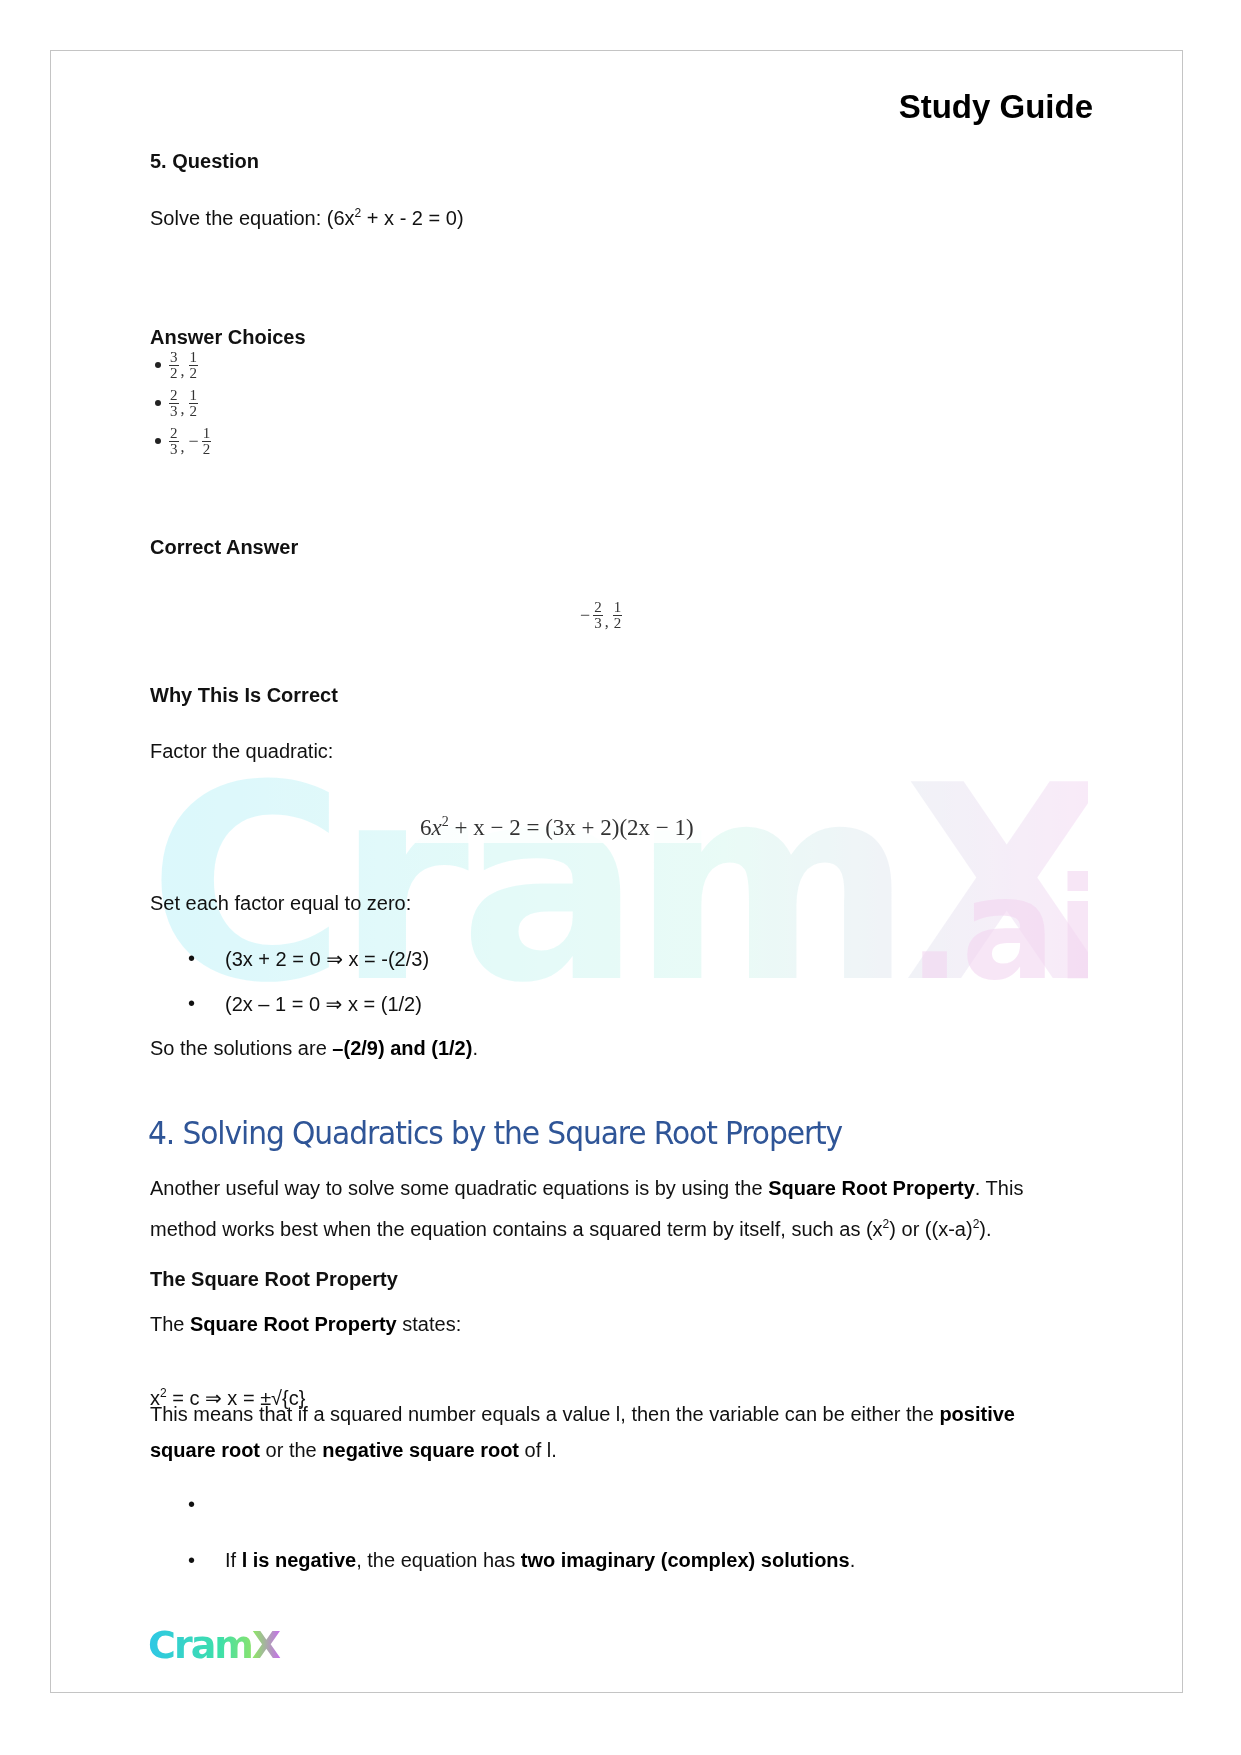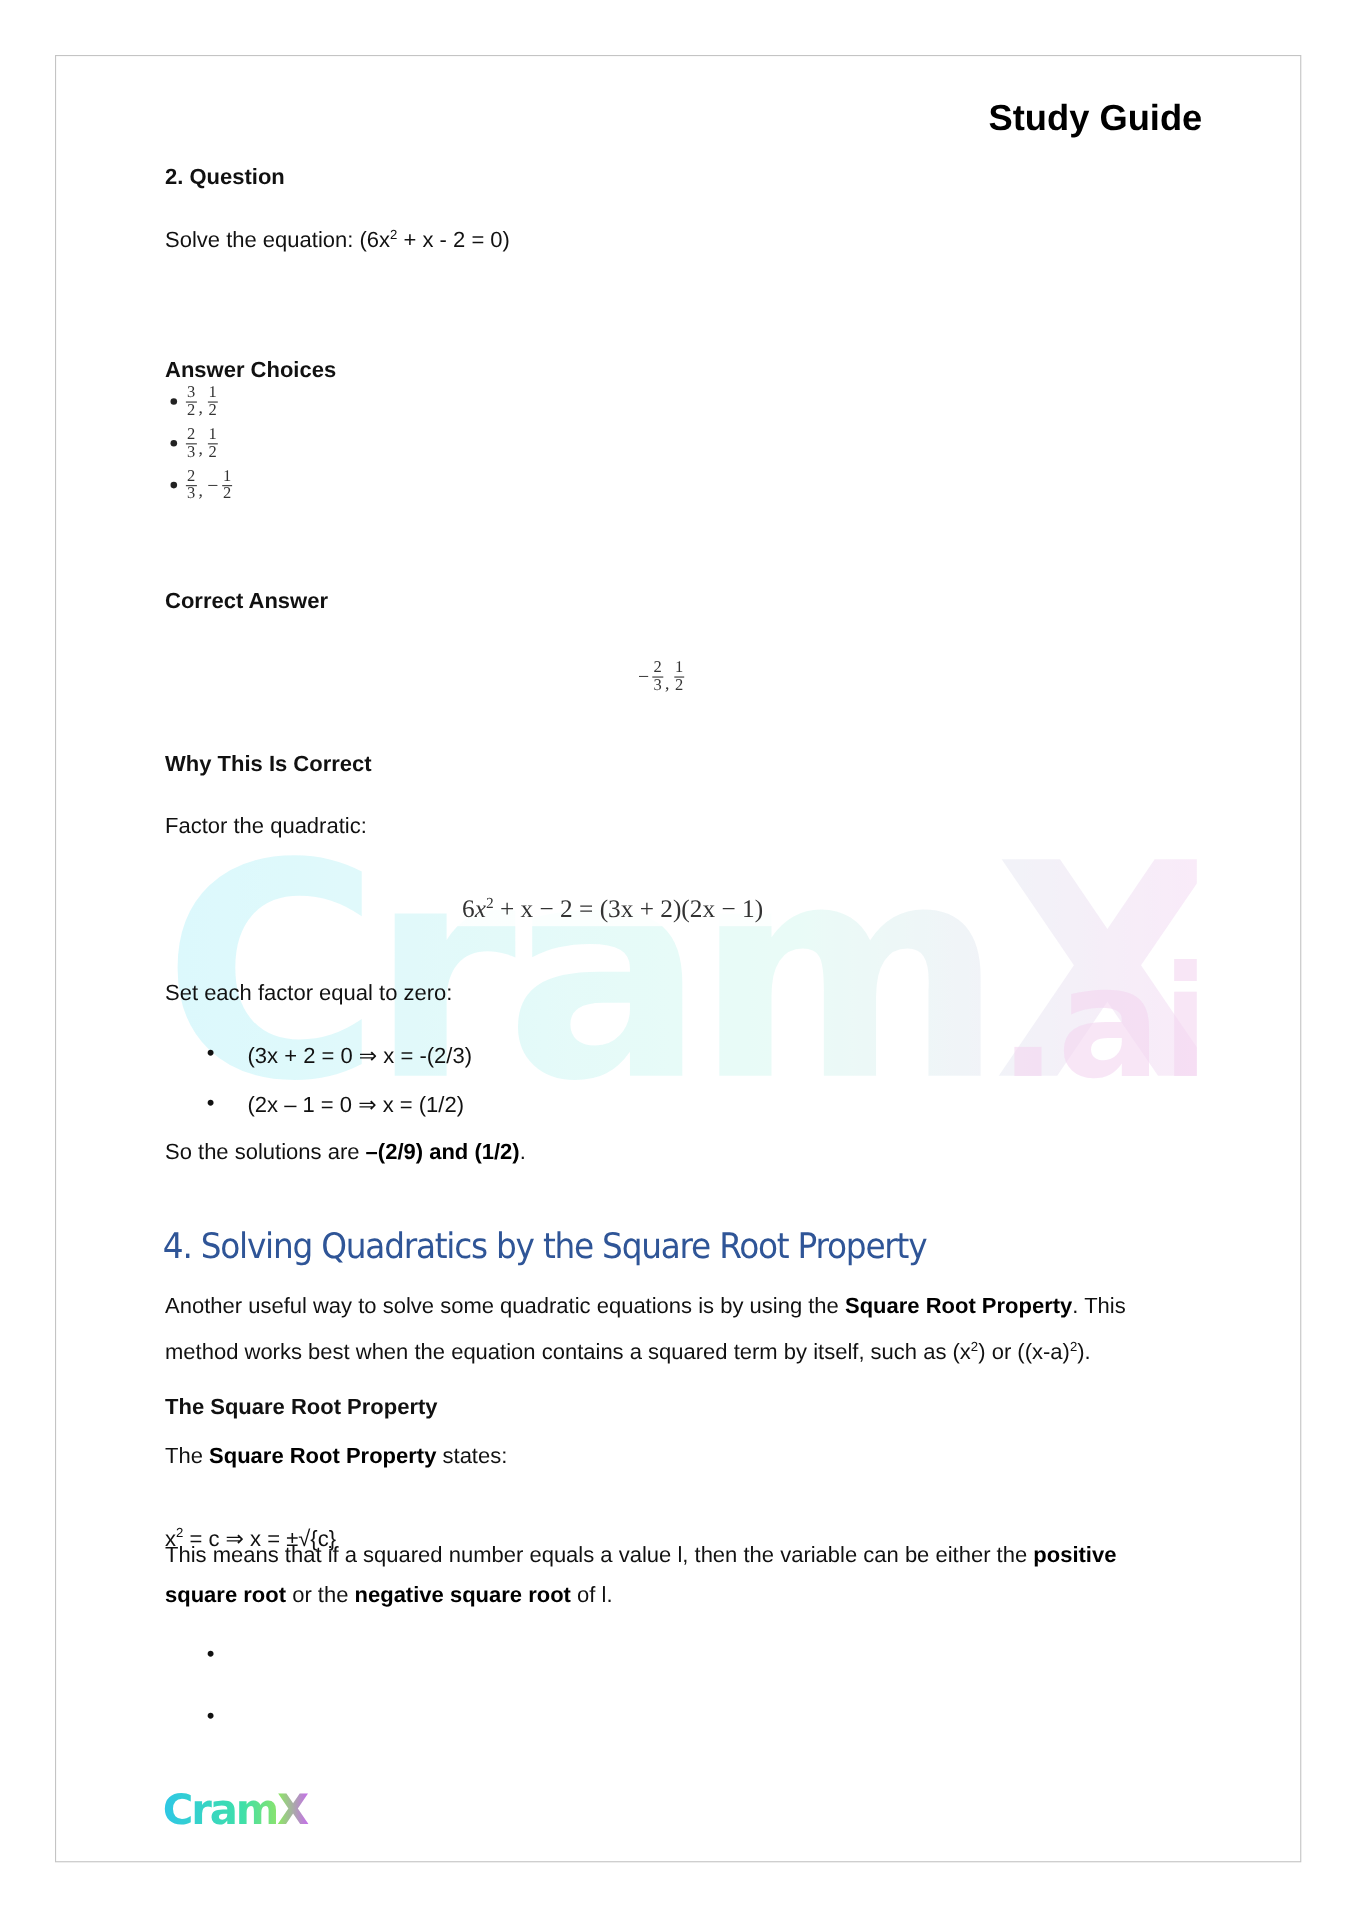--- a/index.html
+++ b/index.html
@@ -162,21 +162,21 @@
       <stop offset="0.6" stop-color="#d8f8f0"></stop>
       <stop offset="1" stop-color="#f6d8f4"></stop>
     </linearGradient>
   </defs>
   <text x="0" y="220" font-family="DejaVu Sans, sans-serif" font-weight="bold" font-size="270" fill="url(#wmg)" opacity="0.55" letter-spacing="-10">CramX</text>
   <text x="760" y="220" font-family="DejaVu Sans, sans-serif" font-weight="bold" font-size="140" fill="#f3d6f1" opacity="0.6">.ai</text>
 </svg>
 
 <div class="abs doc-title">Study Guide</div>
 
-<div class="abs bold-head" style="top:150px;">2. Question</div>
+<div class="abs bold-head" style="top:150px;">5. Question</div>
 <div class="abs body-text" style="top:206px;">
   <span>Solve the equation: (6x</span><sup class="small">2</sup><span> + x - 2 = 0)</span>
 </div>
 
 <div class="abs bold-head" style="top:298px;margin-top:28px;">Answer Choices</div>
 <ul class="abs choice-list">
   <li>
     <span class="dot"></span>
     <span class="frac math">
         <span class="num">3</span>
@@ -259,20 +259,21 @@
   <span>x</span><sup class="small">2</sup><span> = c ⇒ x = ±√{c}</span>
 </div>
 <div class="abs para" style="top:1396px;">
   <span>This means that if a squared number equals a value l, then the variable can be either the </span><b>positive square root</b><span> or the </span><b>negative square root</b><span> of l.</span>
 </div>
 <div class="abs bullet-item" style="top:1493px;">
   <span class="bullet">•</span>
 </div>
 <div class="abs bullet-item" style="top:1549px;">
   <span class="bullet">•</span>
+  <span><span>If </span><b>l is negative</b><span>, the equation has </span><b>two imaginary (complex) solutions</b><span>.</span></span>
 </div>
 
 <svg class="abs logo" width="150" height="50" viewBox="0 0 150 50">
   <defs>
     <linearGradient id="lg" x1="0" y1="0" x2="1" y2="0">
       <stop offset="0" stop-color="#2ec7e6"></stop>
       <stop offset="0.55" stop-color="#3fe0a8"></stop>
       <stop offset="0.8" stop-color="#8fe36a"></stop>
       <stop offset="1" stop-color="#c86af0"></stop>
     </linearGradient>

